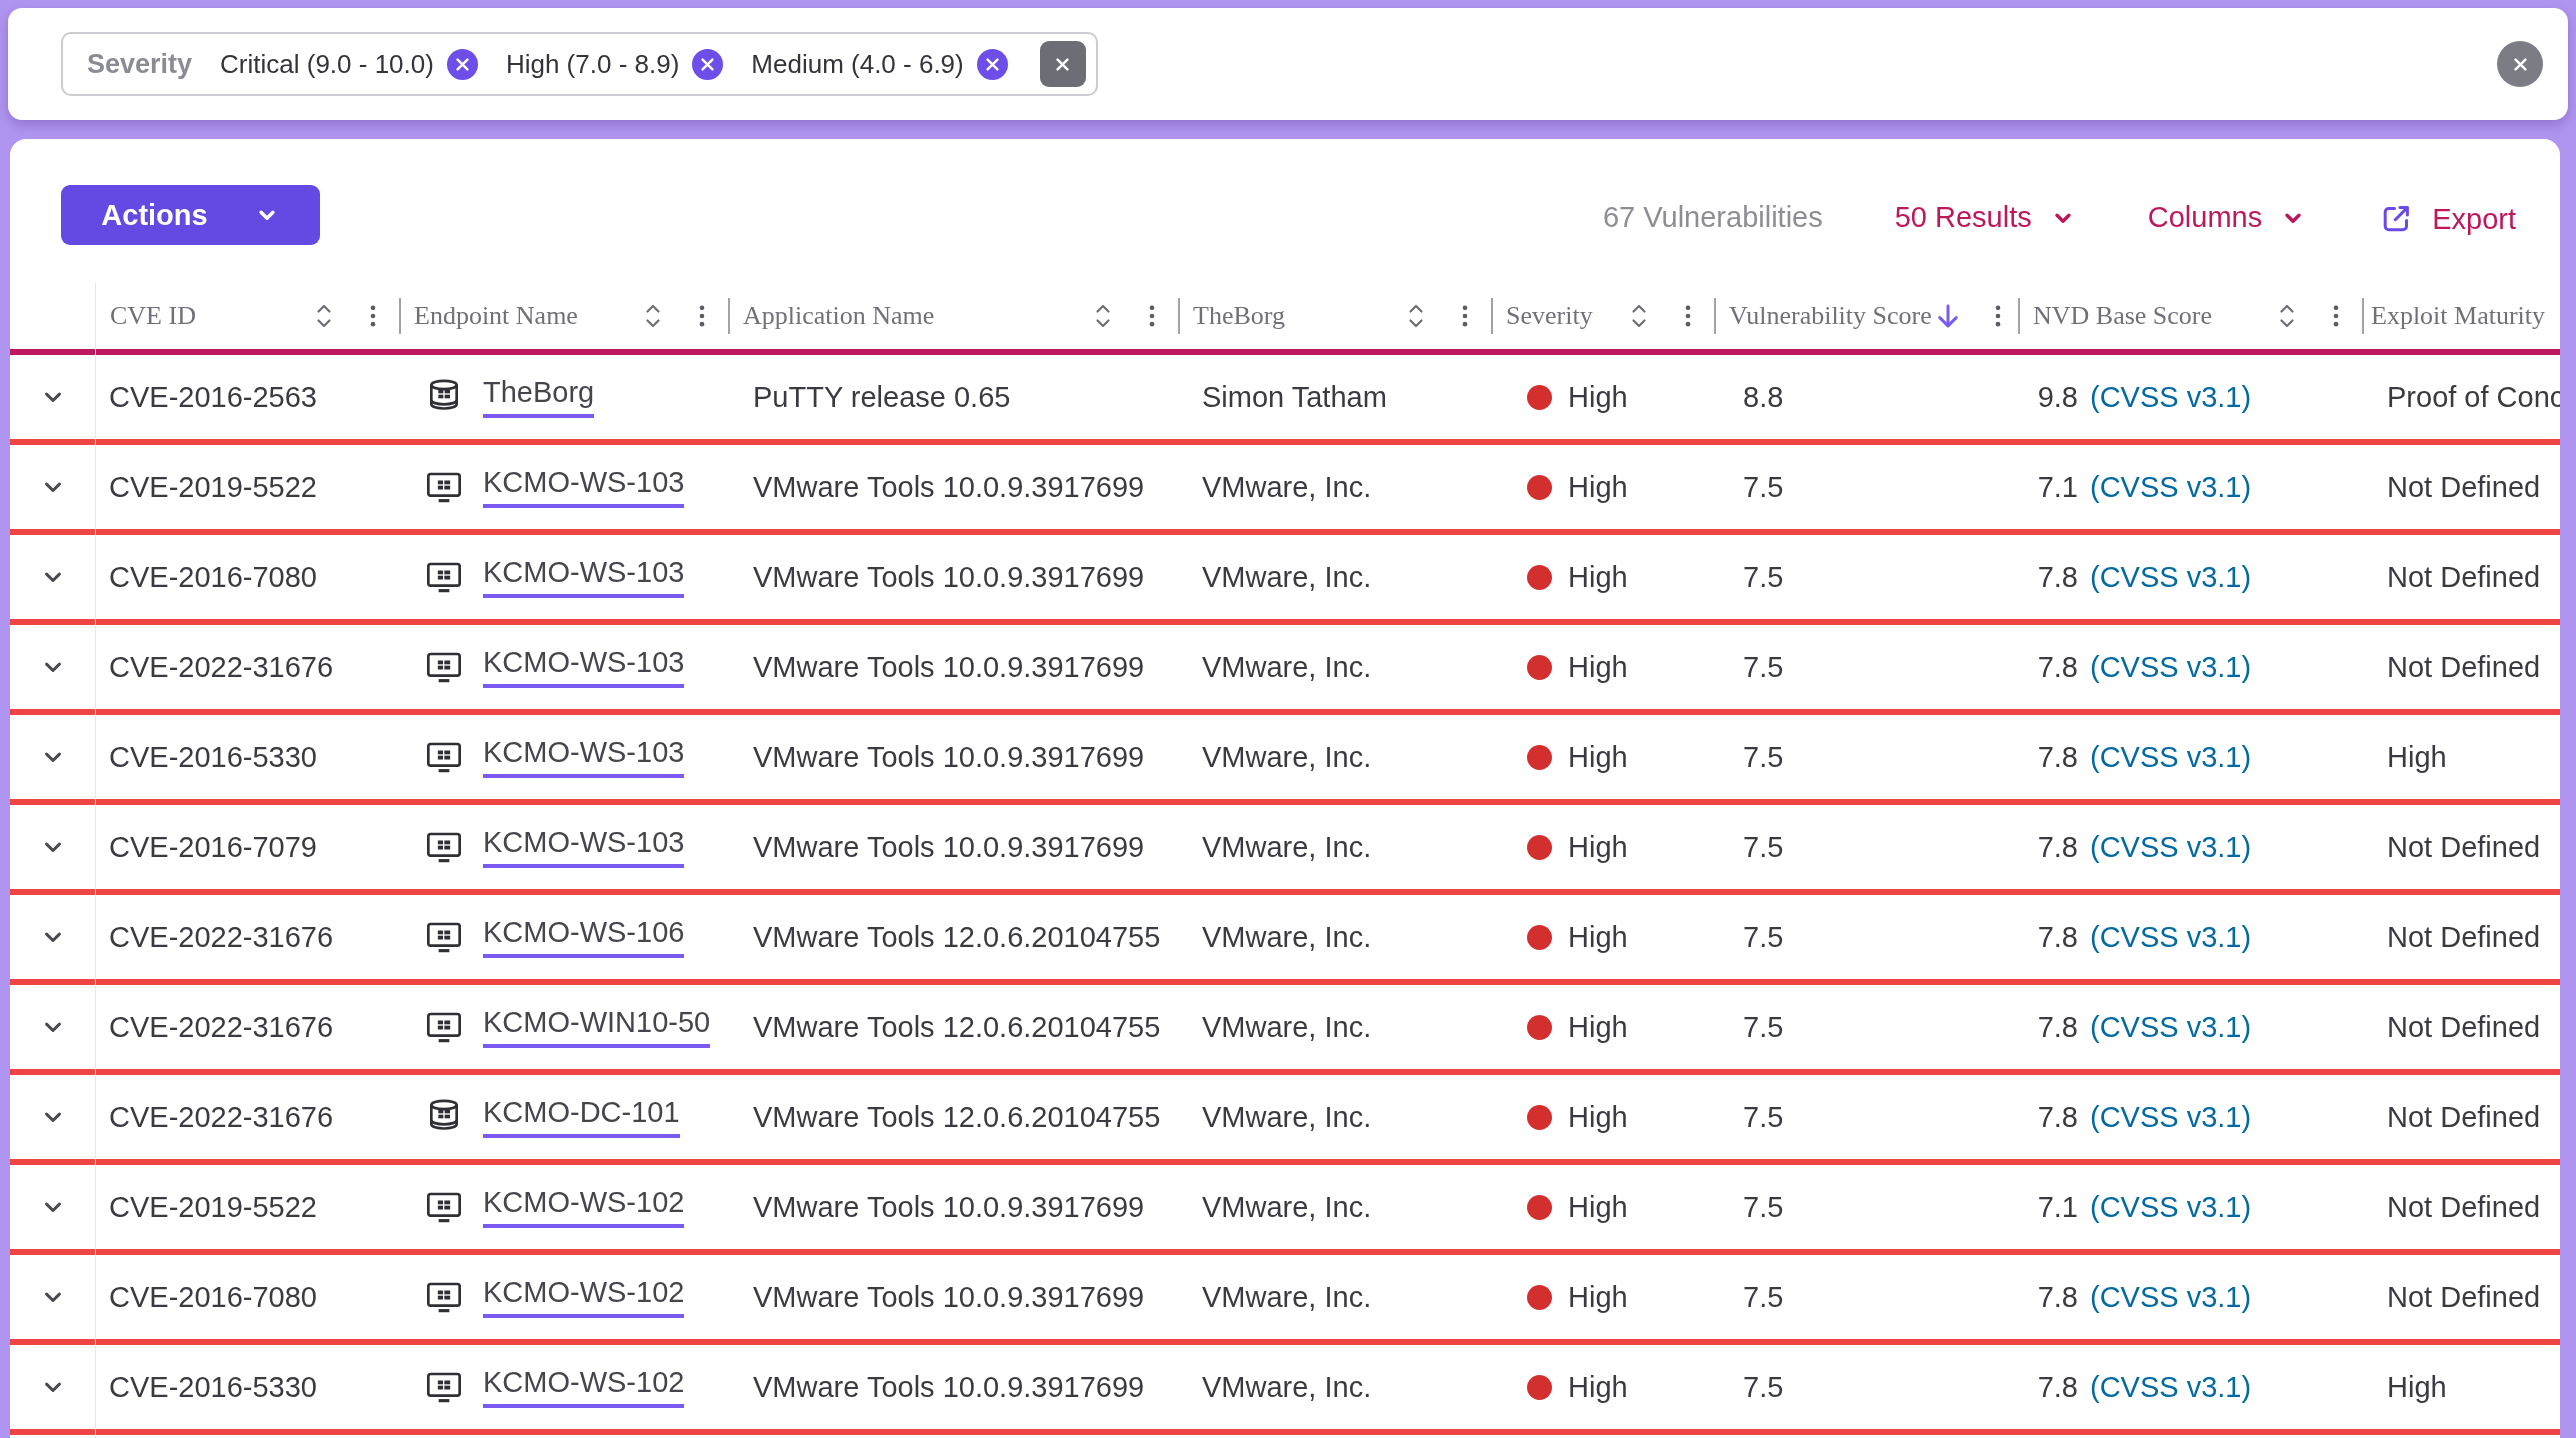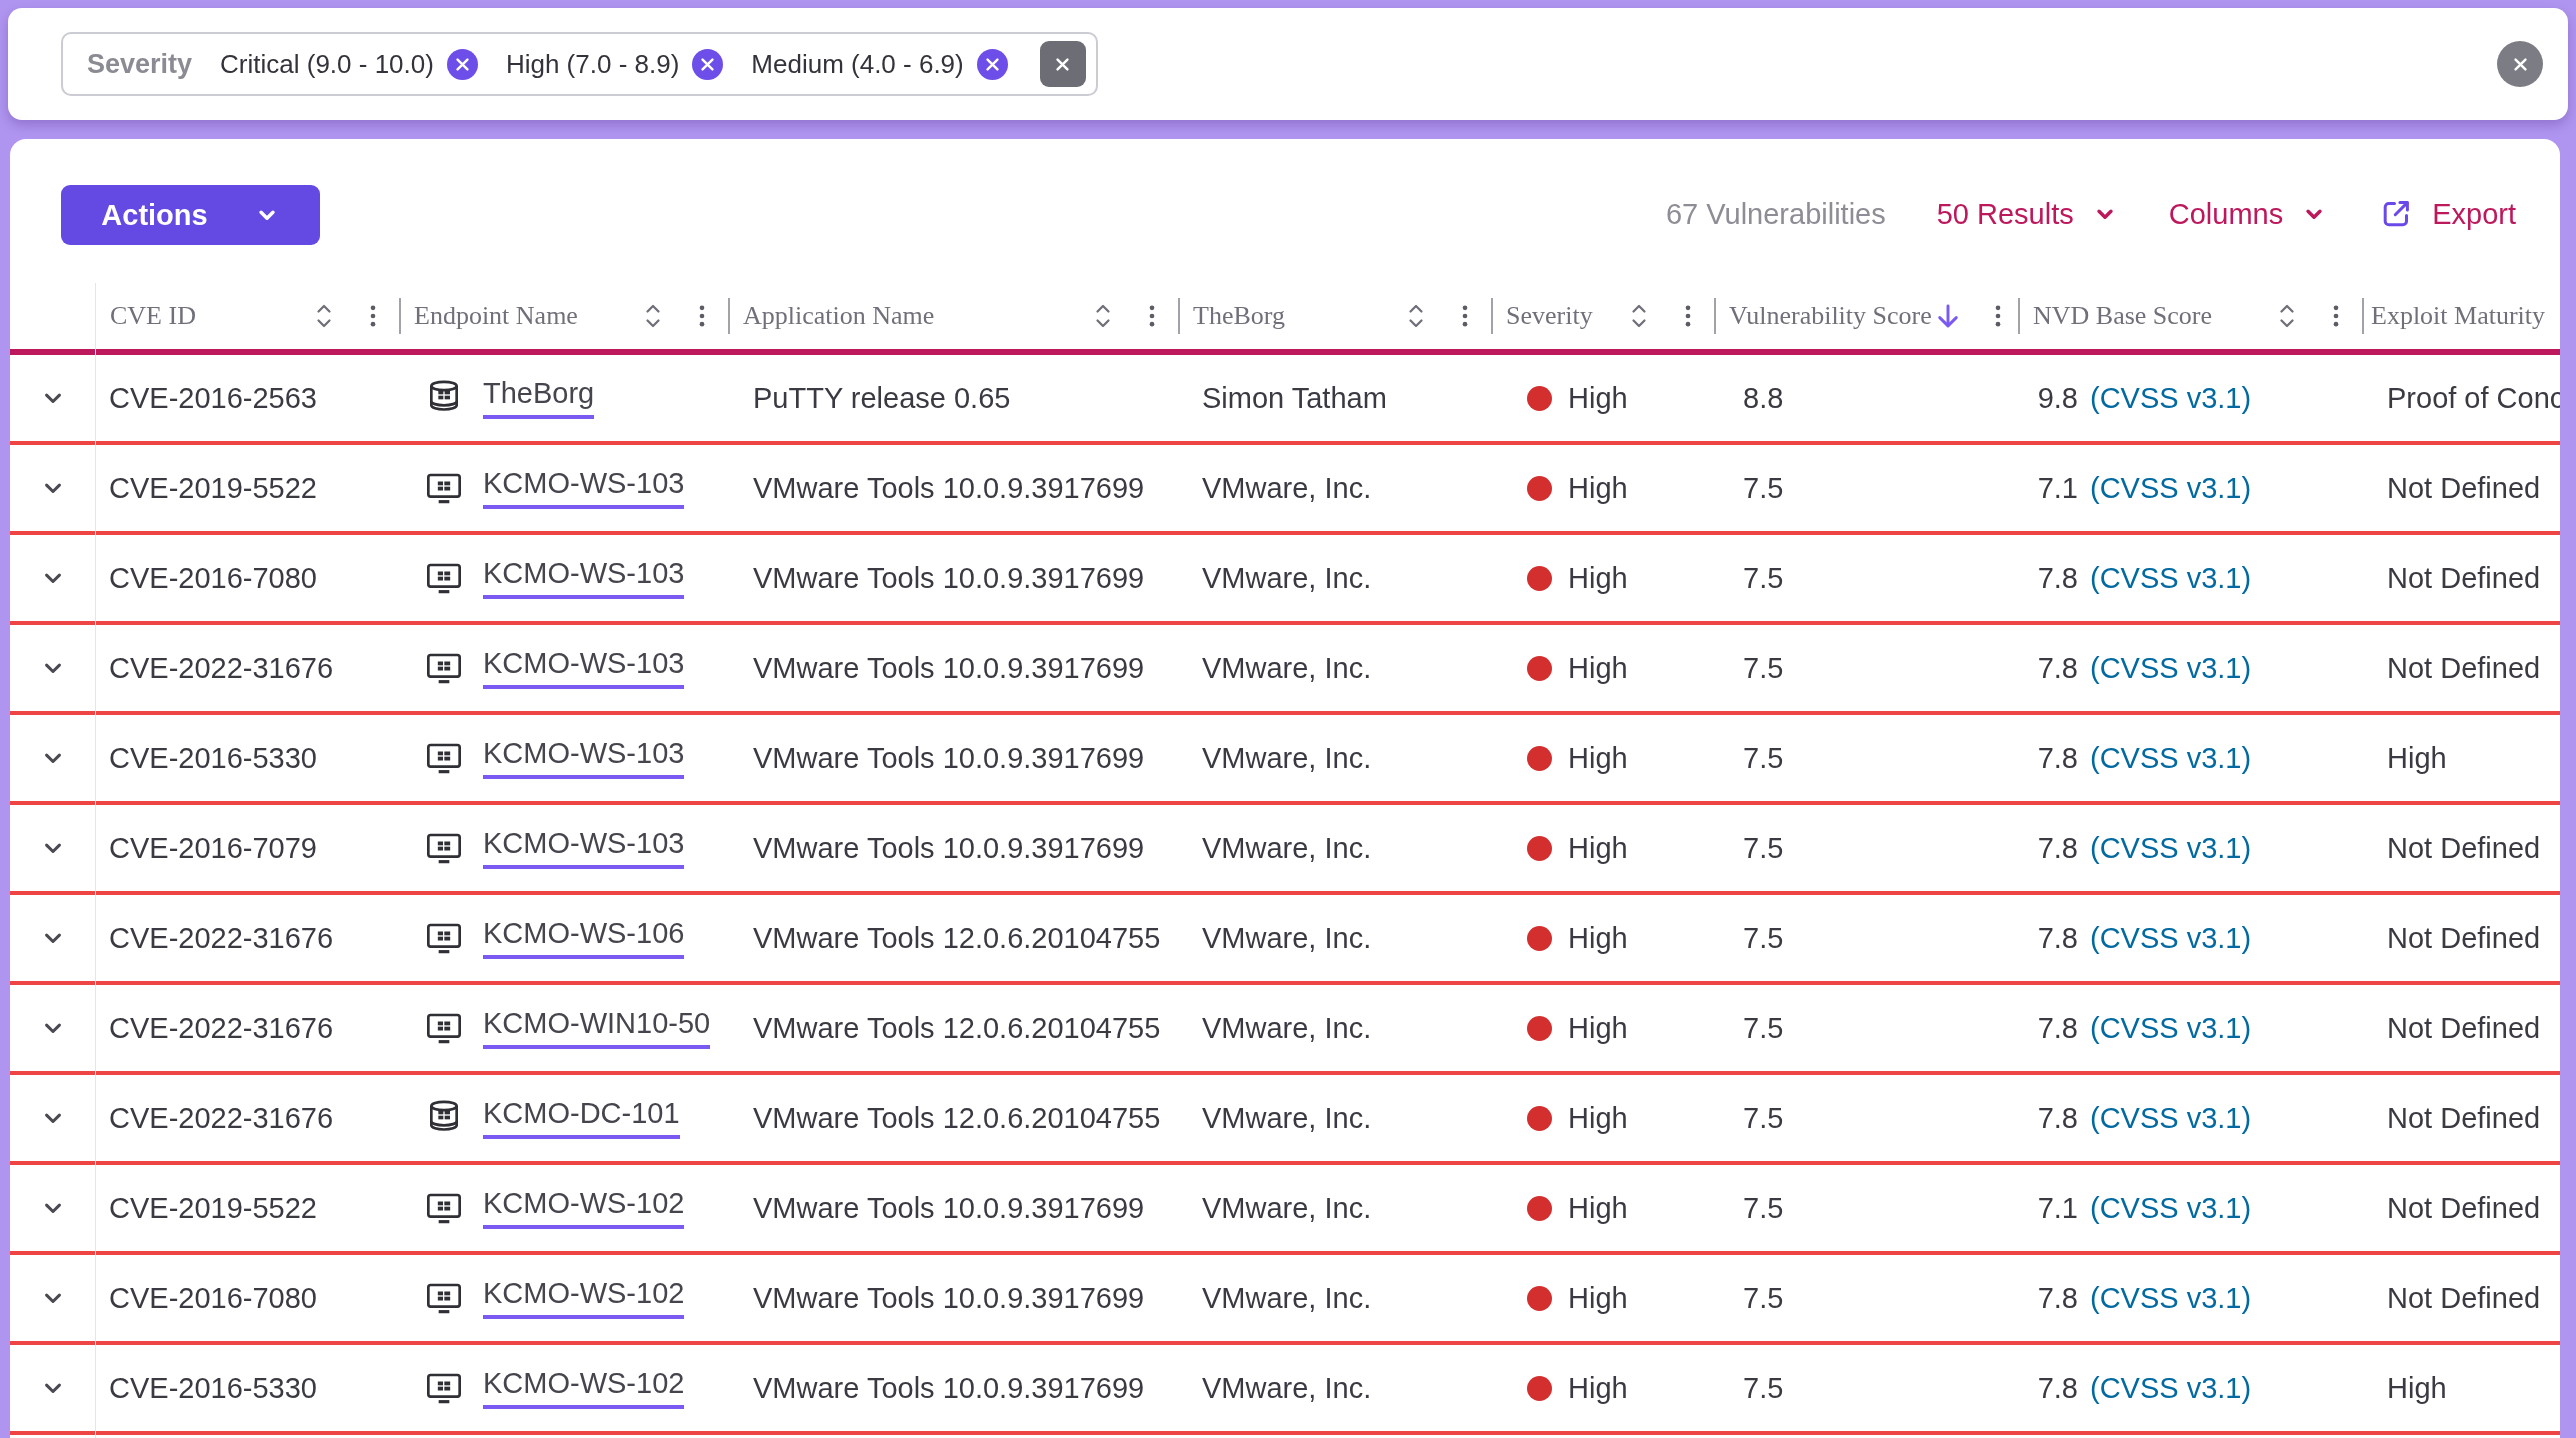--- a/index.html
+++ b/index.html
@@ -46,22 +46,22 @@
     position: absolute; left: 10px; top: 139px; width: 2550px; bottom: 0;
     background: #fff; border-radius: 16px 16px 0 0; overflow: hidden;
   }
   .actions-btn {
     position: absolute; left: 51px; top: 46px; width: 259px; height: 60px;
     background: #6549e3; border: none; border-radius: 9px;
     color: #fff; font-size: 29px; font-weight: 700; font-family: inherit;
     display: flex; align-items: center; justify-content: center; gap: 46px; cursor: pointer;
   }
   .toolbar-right {
-    position: absolute; right: 44px; top: 44px; height: 62px;
-    display: flex; align-items: center; gap: 51px;
+    position: absolute; right: 44px; top: 62px; height: 62px;
+    display: flex; align-items: flex-start; gap: 72px;
   }
   .vuln-count { color: #8d8d95; font-size: 29px; white-space: nowrap; }
   .tb-link {
     color: #be185d; font-weight: 400; font-size: 29px;
     display: flex; align-items: center; gap: 18px; cursor: pointer; white-space: nowrap;
   }
 
   
   .grid-cols {
     display: grid;
@@ -78,21 +78,21 @@
   }
   .th.bordered::before {
     content: ''; position: absolute; left: 0; top: 15px; bottom: 15px;
     width: 2px; background: #a2a2aa;
   }
   .th-exploit { padding-left: 9px; }
   .th-icons { margin-left: auto; display: flex; align-items: center; gap: 20px; }
   .icon-btn { display: flex; align-items: center; cursor: pointer; }
 
   .rows { position: absolute; left: 0; top: 216px; width: 2550px; }
-  .tr { height: 90px; border-bottom: 4px solid #ef4444; align-items: center; }
+  .tr { height: 90px; border-bottom: 6px solid #ef4444; align-items: center; }
   .td { font-size: 29px; color: #3a3a42; white-space: nowrap; display: flex; align-items: center; }
   .td-expander { justify-content: center; cursor: pointer; color: #4a4a52; }
   .td-cve { padding-left: 14px; }
   .td-endpoint { padding-left: 25px; gap: 19px; }
   .endpoint-icon { color: #2f2f36; display: flex; flex: none; }
   .endpoint-link {
     color: #45454d; text-decoration: none; cursor: pointer;
     border-bottom: 4px solid #7a5af0; padding-bottom: 5px;
   }
   .td-app, .td-exploit { padding-left: 25px; }

